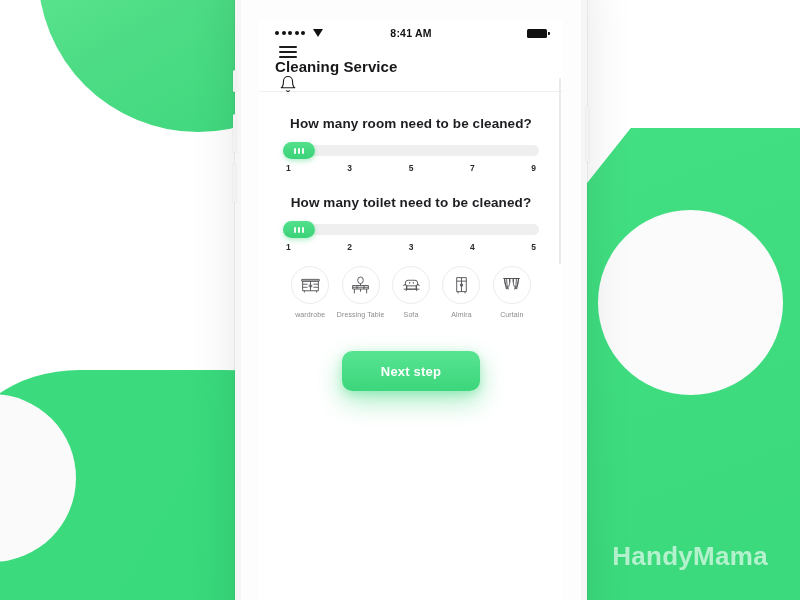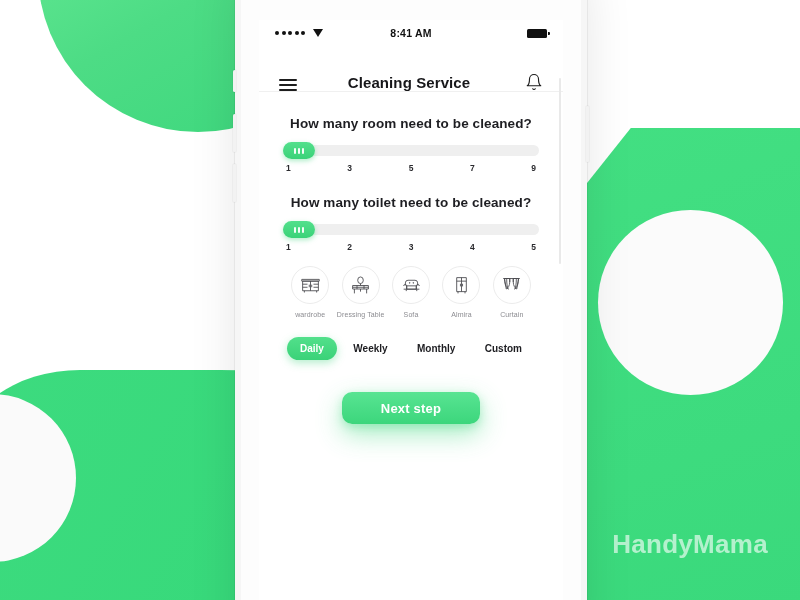--- a/index.html
+++ b/index.html
@@ -35,21 +35,21 @@
     background:linear-gradient(120deg,#3ddb7f 0%,#34d878 100%);
     border-top-right-radius:260px 140px;
     border-top-left-radius:120px 90px;
   }
   .bg-offwhite-circle{
     position:absolute; left:-92px; top:394px;
     width:168px; height:168px; border-radius:50%;
     background:#fafafa;
   }
   .watermark{
-    position:absolute; right:32px; bottom:40px;
+    position:absolute; right:32px; bottom:28px;
     font-size:26px; font-weight:bold; letter-spacing:.3px;
     color:rgba(255,255,255,.62);
     user-select:none;
   }
 
   
   #phone{
     position:absolute; left:235px; top:-58px;
     width:352px; height:716px;
     background:#f6f6f6;
@@ -81,22 +81,22 @@
   .wifi-tri{
     width:0;height:0;border-left:5px solid transparent;border-right:5px solid transparent;
     border-top:8px solid #111; margin-left:3px;
   }
   .sb-time{ flex:0 0 auto; font-size:10.5px; letter-spacing:.2px; }
   .sb-right{ flex:1; display:flex; justify-content:flex-end; align-items:center; }
   .battery{ width:20px; height:9px; background:#111; border-radius:1.5px; position:relative; }
   .battery:after{ content:""; position:absolute; right:-3px; top:3px; width:2px; height:3px; background:#111; border-radius:0 1px 1px 0; }
 
   .appbar{
-    height:46px; display:flex; align-items:flex-end; padding:0 20px;
-    border-bottom:1px solid #f0f0f0; background:#fff;
+    height:46px; display:flex; align-items:flex-start; padding:0 20px;
+    border-bottom:1px solid #f0f0f0; background:#fff;flex-direction:column;
   }
   .hamburger{ width:18px; display:flex; flex-direction:column; gap:3.5px; cursor:pointer; }
   .hamburger span{ display:block; height:1.6px; background:#1d1d1d; border-radius:1px; }
   .app-title{ flex:1; text-align:center; font-size:15px; font-weight:bold; color:#17171a; letter-spacing:.1px; margin-left:-4px;}
   .bell{ width:18px; height:18px; cursor:pointer; }
 
   .content{ padding:16px 22px 16px; }
 
   .q-title{
     text-align:center; font-size:13.5px; font-weight:bold;
@@ -143,21 +143,21 @@
   }
   .freq.active{
     color:#fff;
     background:linear-gradient(180deg,#52e08b 0%,#3ad278 100%);
     box-shadow:0 3px 9px rgba(58,210,120,.38);
   }
 
   
   .cta-wrap{ display:flex; justify-content:center; margin-top:32px; }
   .cta{
-    width:138px; height:32px; border:none; border-radius:10px;
+    width:138px; height:40px; border:none; border-radius:10px;
     color:#fff; font-size:13px; font-weight:bold; letter-spacing:.2px;
     font-family:"Liberation Sans", sans-serif;
     background:linear-gradient(180deg,#58e492 0%,#3cd67c 100%);
     box-shadow:0 10px 26px rgba(60,214,124,.45), 0 3px 8px rgba(60,214,124,.30);
     cursor:pointer;
   }
   .scrollbar{
     position:absolute; right:2px; top:58px; width:2px; height:186px;
     background:#e9e9e9; border-radius:2px;
   }
@@ -339,26 +339,20 @@
                 <path d="M20 4h-6v4c0 4 2 7 4 8z"></path>
                 <line x1="10" y1="4" x2="10" y2="8"></line>
                 <line x1="14" y1="4" x2="14" y2="8"></line>
               </svg>
             </div>
             <div class="furn-label">Curtain</div>
           </div>
 
         </div>
 
-        <div class="freq-row">
-          <div class="freq active">Daily</div>
-          <div class="freq">Weekly</div>
-          <div class="freq">Monthly</div>
-          <div class="freq">Custom</div>
-        </div>
 
         <div class="cta-wrap">
           <button class="cta">Next step</button>
         </div>
 
       </div>
     </div>
   </div>
 </div>
 

